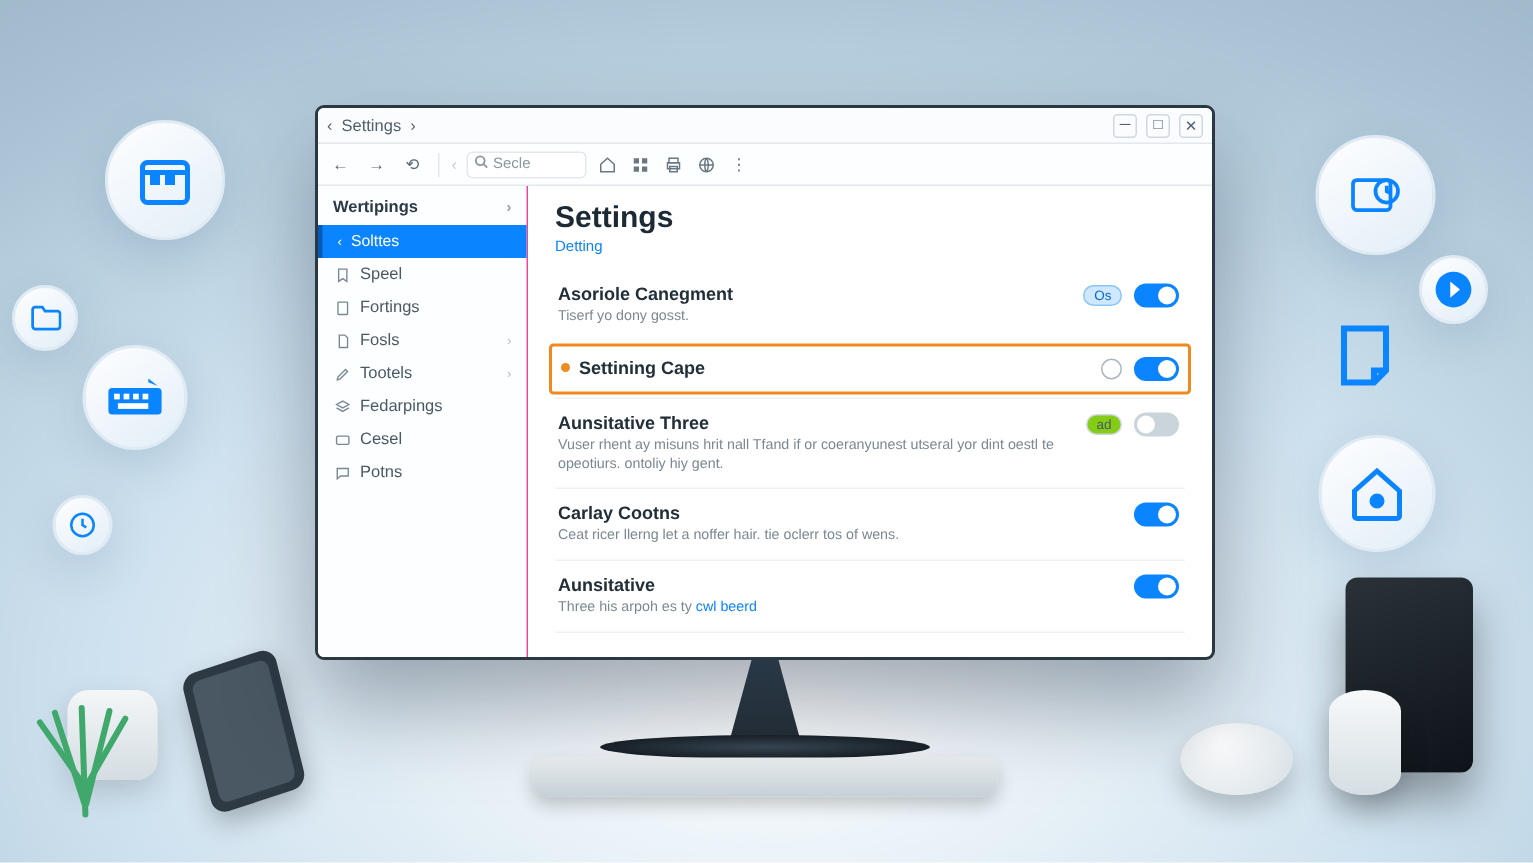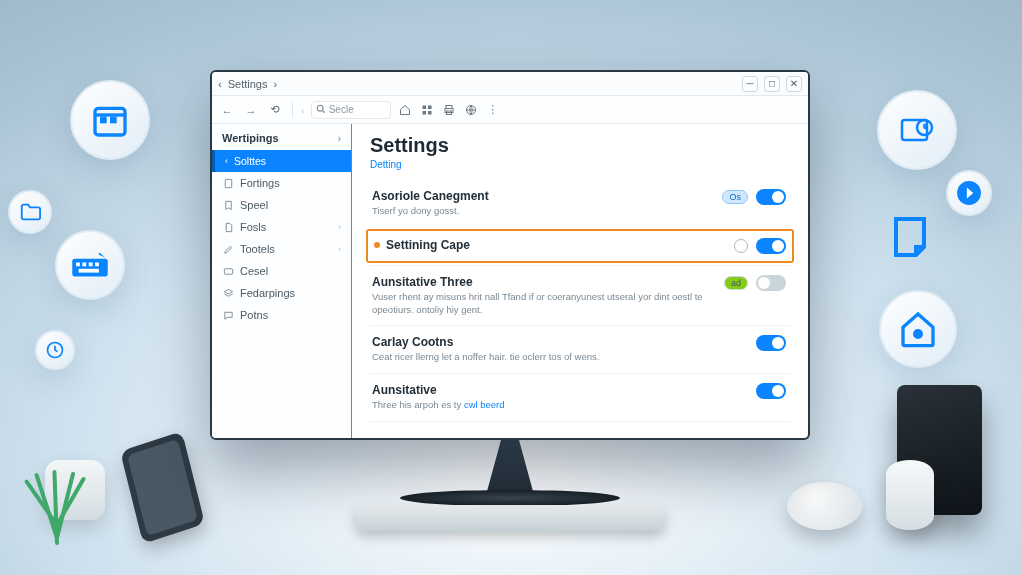--- a/index.html
+++ b/index.html
@@ -255,32 +255,32 @@
         <span class="chev">›</span>
       </div>
       <div class="sideactive">
         <span style="font-size:9px">‹</span>
         <span>Solttes</span>
       </div>
 
       <div class="sideitem">
         <span class="sideico">
             <svg width="11" height="11" viewBox="0 0 24 24" fill="none" stroke="currentColor" stroke-width="2">
+              <path d="M6 3h12v18l-6-4-6 4z"></path>
+            </svg>
+          </span>
+        <span>Speel</span>
+      </div>
+      <div class="sideitem">
+        <span class="sideico">
+            <svg width="11" height="11" viewBox="0 0 24 24" fill="none" stroke="currentColor" stroke-width="2">
               <rect x="5" y="3" width="14" height="18" rx="1"></rect>
             </svg>
           </span>
         <span>Fortings</span>
-      </div>
-      <div class="sideitem">
-        <span class="sideico">
-            <svg width="11" height="11" viewBox="0 0 24 24" fill="none" stroke="currentColor" stroke-width="2">
-              <path d="M6 3h12v18l-6-4-6 4z"></path>
-            </svg>
-          </span>
-        <span>Speel</span>
       </div>
       <div class="sideitem">
         <span class="sideico">
             <svg width="11" height="11" viewBox="0 0 24 24" fill="none" stroke="currentColor" stroke-width="2">
               <path d="M7 3h8l4 4v14H7z"></path>
             </svg>
           </span>
         <span>Fosls</span>
         <span class="chev">›</span>
       </div>
@@ -289,33 +289,33 @@
             <svg width="11" height="11" viewBox="0 0 24 24" fill="none" stroke="currentColor" stroke-width="2">
               <path d="M4 20l4-1 11-11-3-3L5 16z"></path>
             </svg>
           </span>
         <span>Tootels</span>
         <span class="chev">›</span>
       </div>
       <div class="sideitem">
         <span class="sideico">
             <svg width="11" height="11" viewBox="0 0 24 24" fill="none" stroke="currentColor" stroke-width="2">
-              <rect x="3" y="6" width="18" height="12" rx="2"></rect>
-            </svg>
-          </span>
-        <span>Cesel</span>
-      </div>
-      <div class="sideitem">
-        <span class="sideico">
-            <svg width="11" height="11" viewBox="0 0 24 24" fill="none" stroke="currentColor" stroke-width="2">
               <path d="M12 3l9 5-9 5-9-5z"></path>
               <path d="M3 13l9 5 9-5"></path>
             </svg>
           </span>
         <span>Fedarpings</span>
+      </div>
+      <div class="sideitem">
+        <span class="sideico">
+            <svg width="11" height="11" viewBox="0 0 24 24" fill="none" stroke="currentColor" stroke-width="2">
+              <rect x="3" y="6" width="18" height="12" rx="2"></rect>
+            </svg>
+          </span>
+        <span>Cesel</span>
       </div>
       <div class="sideitem">
         <span class="sideico">
             <svg width="11" height="11" viewBox="0 0 24 24" fill="none" stroke="currentColor" stroke-width="2">
               <path d="M4 5h16v11H9l-5 4z"></path>
             </svg>
           </span>
         <span>Potns</span>
       </div>
     </div>

